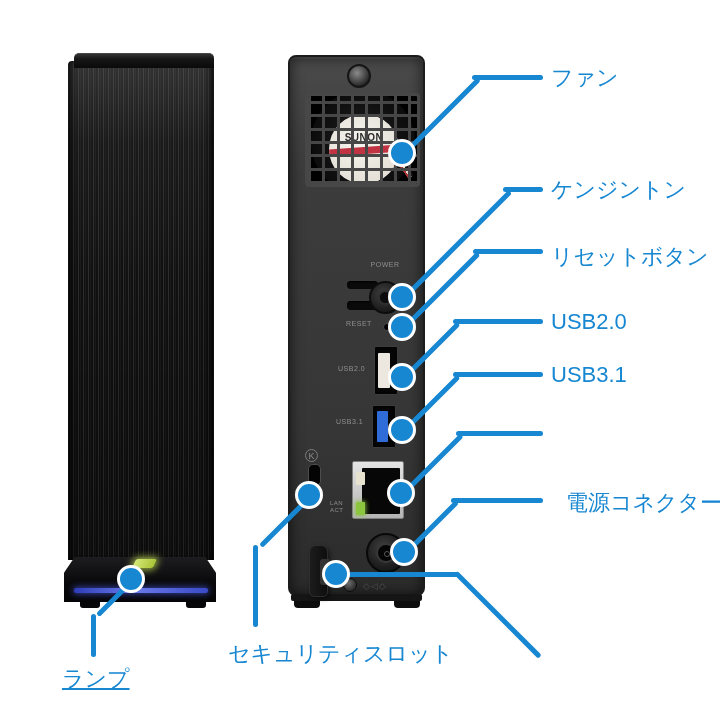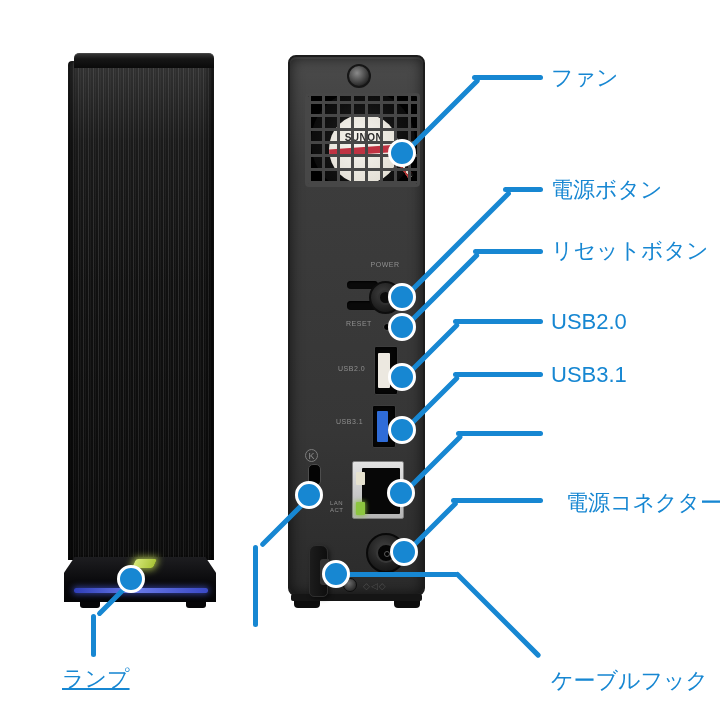--- a/index.html
+++ b/index.html
@@ -207,23 +207,23 @@
   <div class="cdot" style="left:388px;top:313px;"></div>
   <div class="cdot" style="left:388px;top:363px;"></div>
   <div class="cdot" style="left:388px;top:416px;"></div>
   <div class="cdot" style="left:387px;top:479px;"></div>
   <div class="cdot" style="left:390px;top:538px;"></div>
   <div class="cdot" style="left:322px;top:560px;"></div>
   <div class="cdot" style="left:295px;top:481px;"></div>
   <div class="cdot" style="left:117px;top:565px;"></div>
 
   <div class="clabel" style="left:551px;top:65px;">ファン</div>
-  <div class="clabel" style="left:551px;top:177px;">電源ボタン</div>
-  <div class="clabel" style="left:551px;top:238px;">リセットボタン</div>
+  <div class="clabel" style="left:551px;top:177px;">ケンジントン</div>
+  <div class="clabel" style="left:551px;top:244px;">リセットボタン</div>
   <div class="clabel" style="left:551px;top:309px;">USB2.0</div>
   <div class="clabel" style="left:551px;top:362px;">USB3.1</div>
   <div class="clabel" style="left:551px;top:490px;margin-left:15px;">電源コネクター</div>
-  <div class="clabel" style="left:551px;top:668px;">ケーブルフック</div>
   <div class="clabel" style="left:228px;top:641px;line-height:26px;">
+    <div>セキュリティスロット</div>
   </div>
   <div class="clabel" style="left:62px;top:666px;text-decoration:underline;">ランプ</div>
 
 </div>
 
 </body></html>

